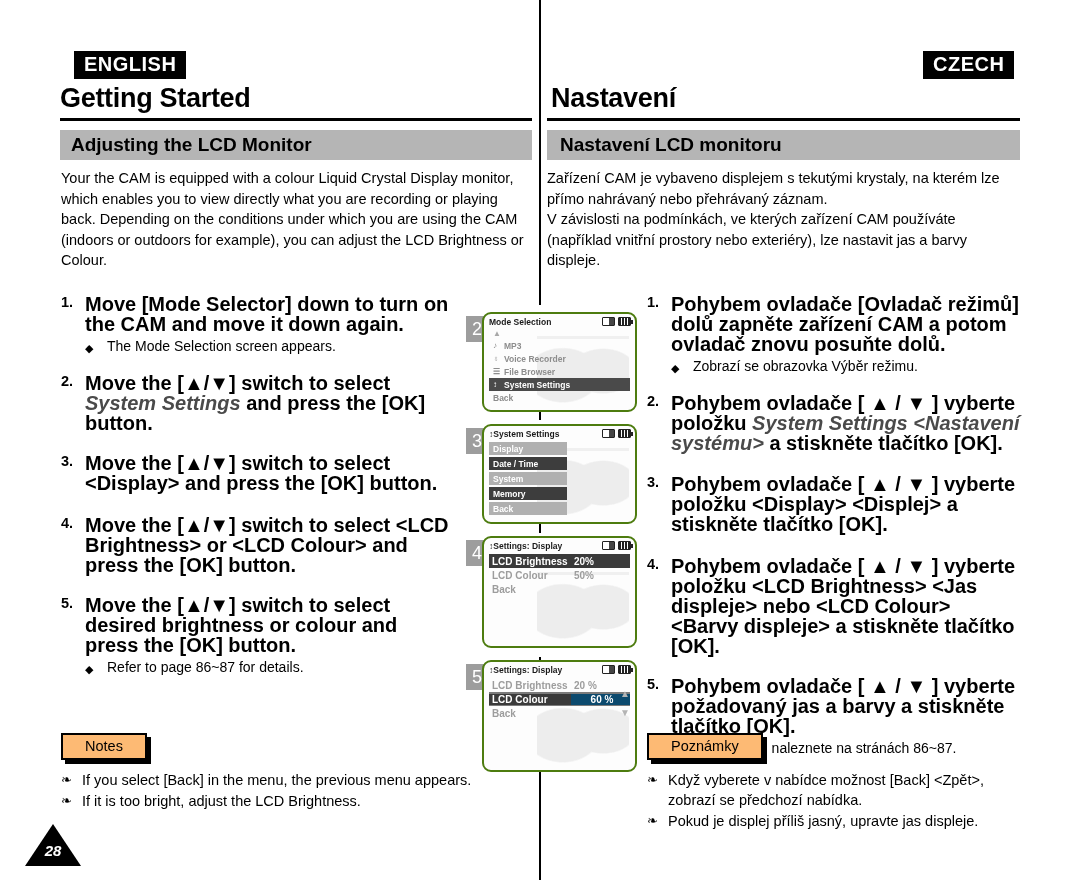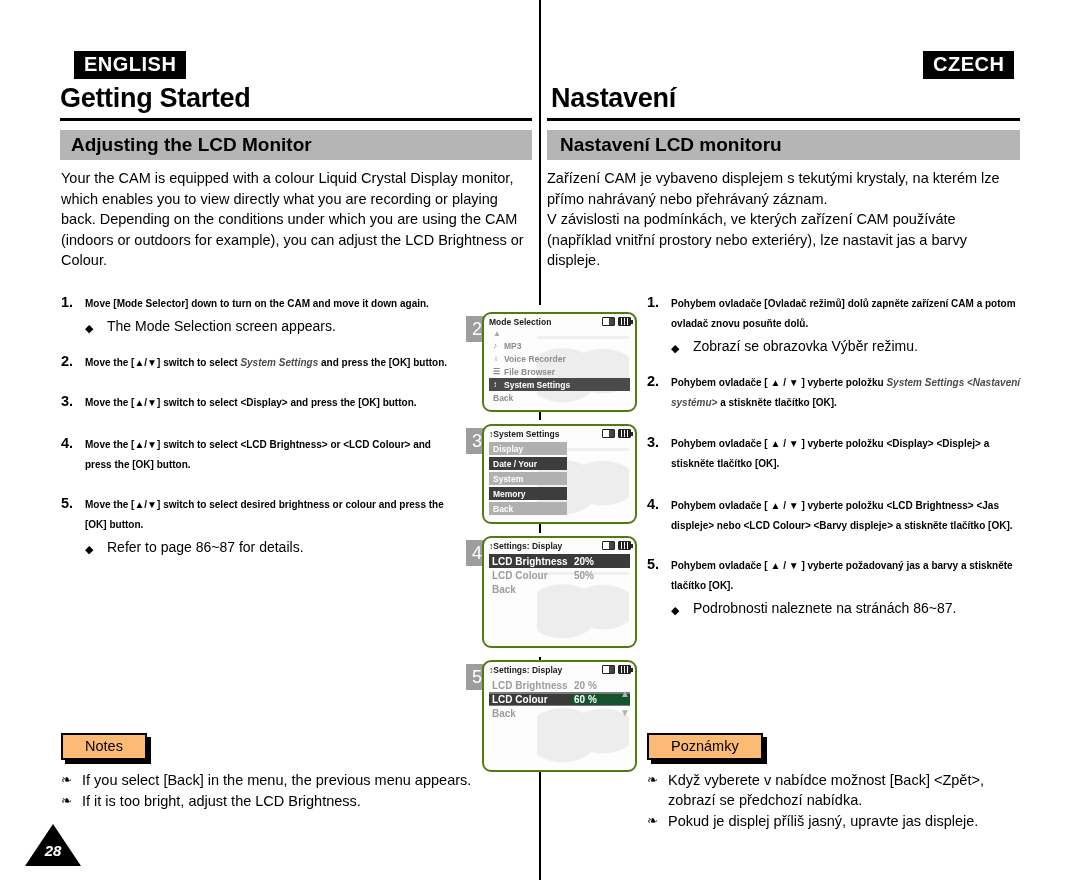--- a/index.html
+++ b/index.html
@@ -74,21 +74,21 @@
   #steps-en { left: 61px; top: 294px; width: 395px; }
   #steps-cz { left: 647px; top: 294px; width: 375px; }
 
   .step { display: flex; margin-bottom: 15px; }
   .step-num {
     width: 24px; flex: 0 0 24px;
     font-size: 14.5px; font-weight: bold;
   }
   .step-body { flex: 1; }
   .step-main {
-    font-size: 10px; font-weight: bold; line-height: 20px;
+    font-size: 20px; font-weight: bold; line-height: 20px;
   }
   .step-main .ital { font-style: italic; color: #4a4a4a; }
   .step-sub {
     display: flex; margin-top: 3px; font-size: 14px; line-height: 19px;
     font-weight: normal;
   }
   .step-sub .dia { flex: 0 0 22px; font-size: 11px; padding-top: 2px; }
 
   
   .lcd-group { position: absolute; }
@@ -175,21 +175,21 @@
   .lcd-kv {
     position: relative; display: flex; align-items: center;
     height: 14px; font-size: 10px; font-weight: bold;
     white-space: nowrap;
   }
   .lcd-kv .k { width: 82px; flex: 0 0 82px; padding-left: 3px; }
   .lcd-kv .v { flex: 1; padding-left: 3px; }
   .lcd-kv.gray { color: #9d9d9d; }
   .lcd-kv.dark-all { background: #3a3a3a; color: #fff; }
   .lcd-kv.row5-sel .k { background: #3a3a3a; color: #fff; }
-  .lcd-kv.row5-sel .v { background: #14532d; color: #fff; }
+  .lcd-kv.row5-sel .v { background: #0c4a6e; color: #fff; text-align: center; }
   .lcd-kv.row5-sel { background: #7b7b7b; }
 
   .kv-arrows {
     position: absolute; right: 5px; top: 13px;
     display: flex; flex-direction: column; gap: 11px;
     color: #b4b4b4; font-size: 10px; line-height: 8px;
   }
 
   
   .notes-box {
@@ -414,21 +414,21 @@
           <span class="icons">
             <span class="ic-card"></span>
             <span class="ic-batt"></span>
           </span>
         </div>
         <div class="lcd-body">
           <div class="lcd-row gray-btn">
             <span>Display</span>
           </div>
           <div class="lcd-row dark-btn">
-            <span>Date / Your</span>
+            <span>Date / Time</span>
           </div>
           <div class="lcd-row gray-btn">
             <span>System</span>
           </div>
           <div class="lcd-row dark-btn">
             <span>Memory</span>
           </div>
           <div class="lcd-row gray-btn">
             <span>Back</span>
           </div>

